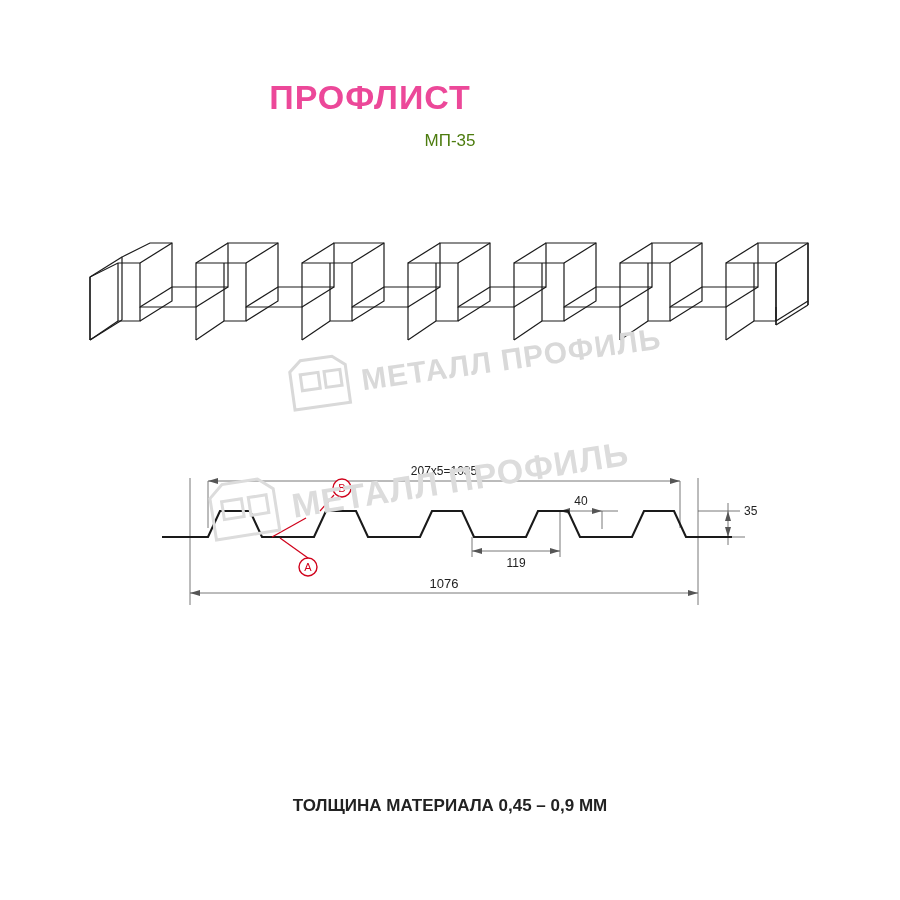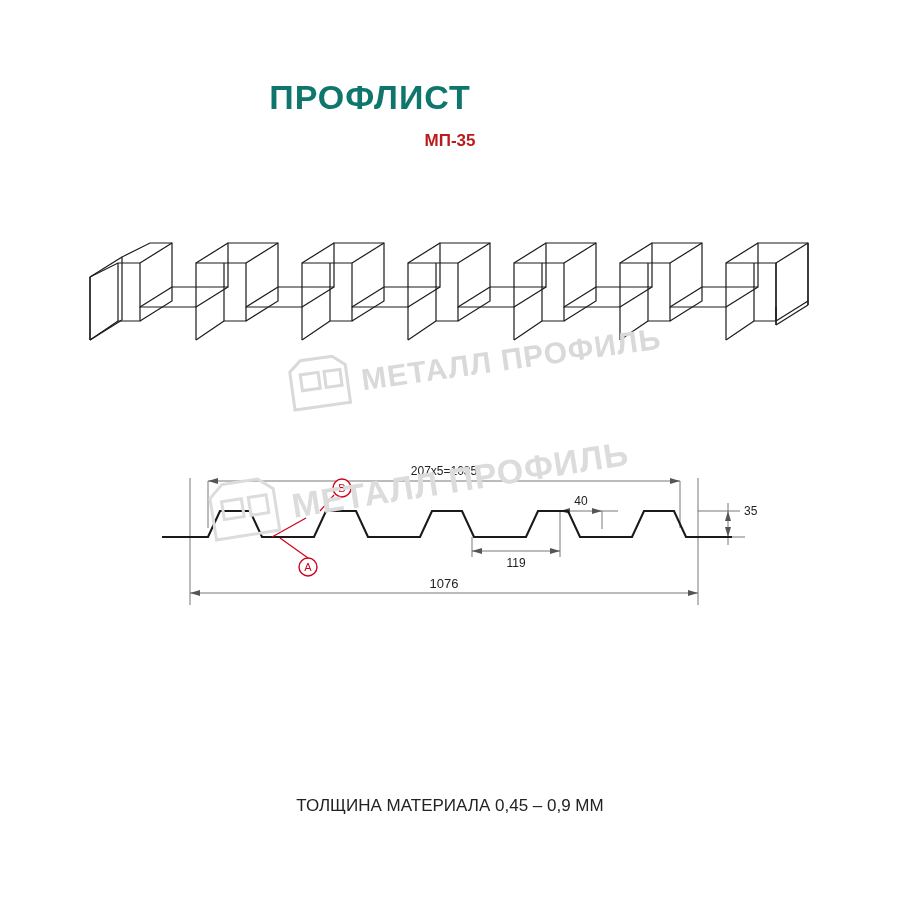--- a/index.html
+++ b/index.html
@@ -23,42 +23,42 @@
   
   .title {
     position: absolute;
     top: 78px;
     left: 0;
     width: 740px;
     text-align: center;
     font-size: 34px;
     font-weight: bold;
     letter-spacing: 1px;
-    color: #0f766e;
+    color: #ec4899;
   }
   .subtitle {
     position: absolute;
     top: 131px;
     left: 0;
     width: 900px;
     text-align: center;
     font-size: 17px;
-    font-weight: bold;
-    color: #b91c1c;
+    font-weight: normal;
+    color: #4d7c0f;
   }
 
   
   .footer-note {
     position: absolute;
     top: 796px;
     left: 0;
     width: 900px;
     text-align: center;
     font-size: 17px;
-    font-weight: normal;
+    font-weight: bold;
     color: #222222;
   }
 
   
   .iso-wrap {
     position: absolute;
     left: 80px;
     top: 225px;
     width: 760px;
     height: 180px;

